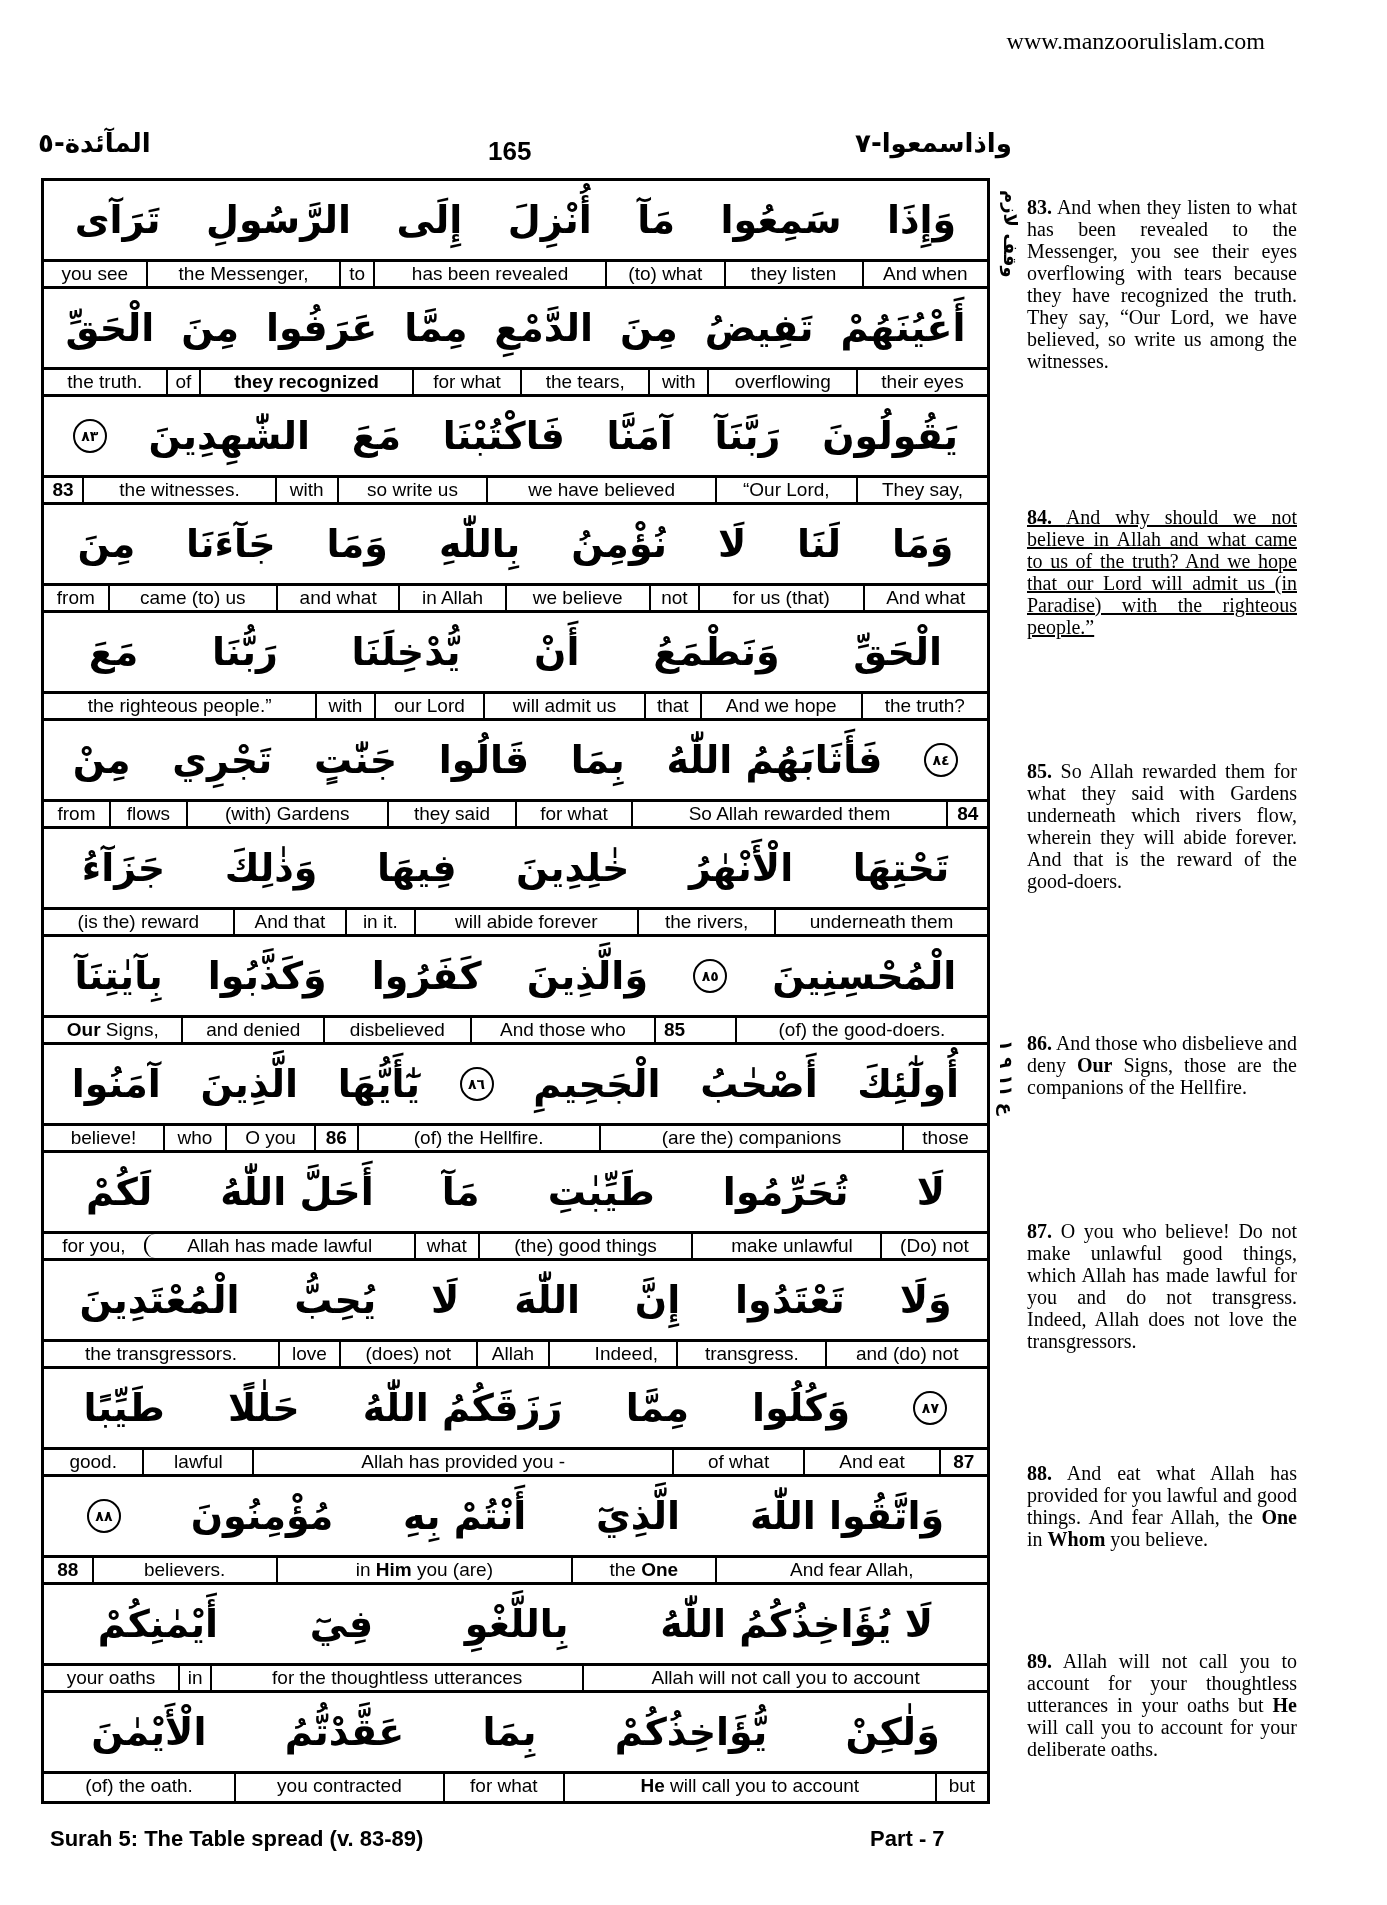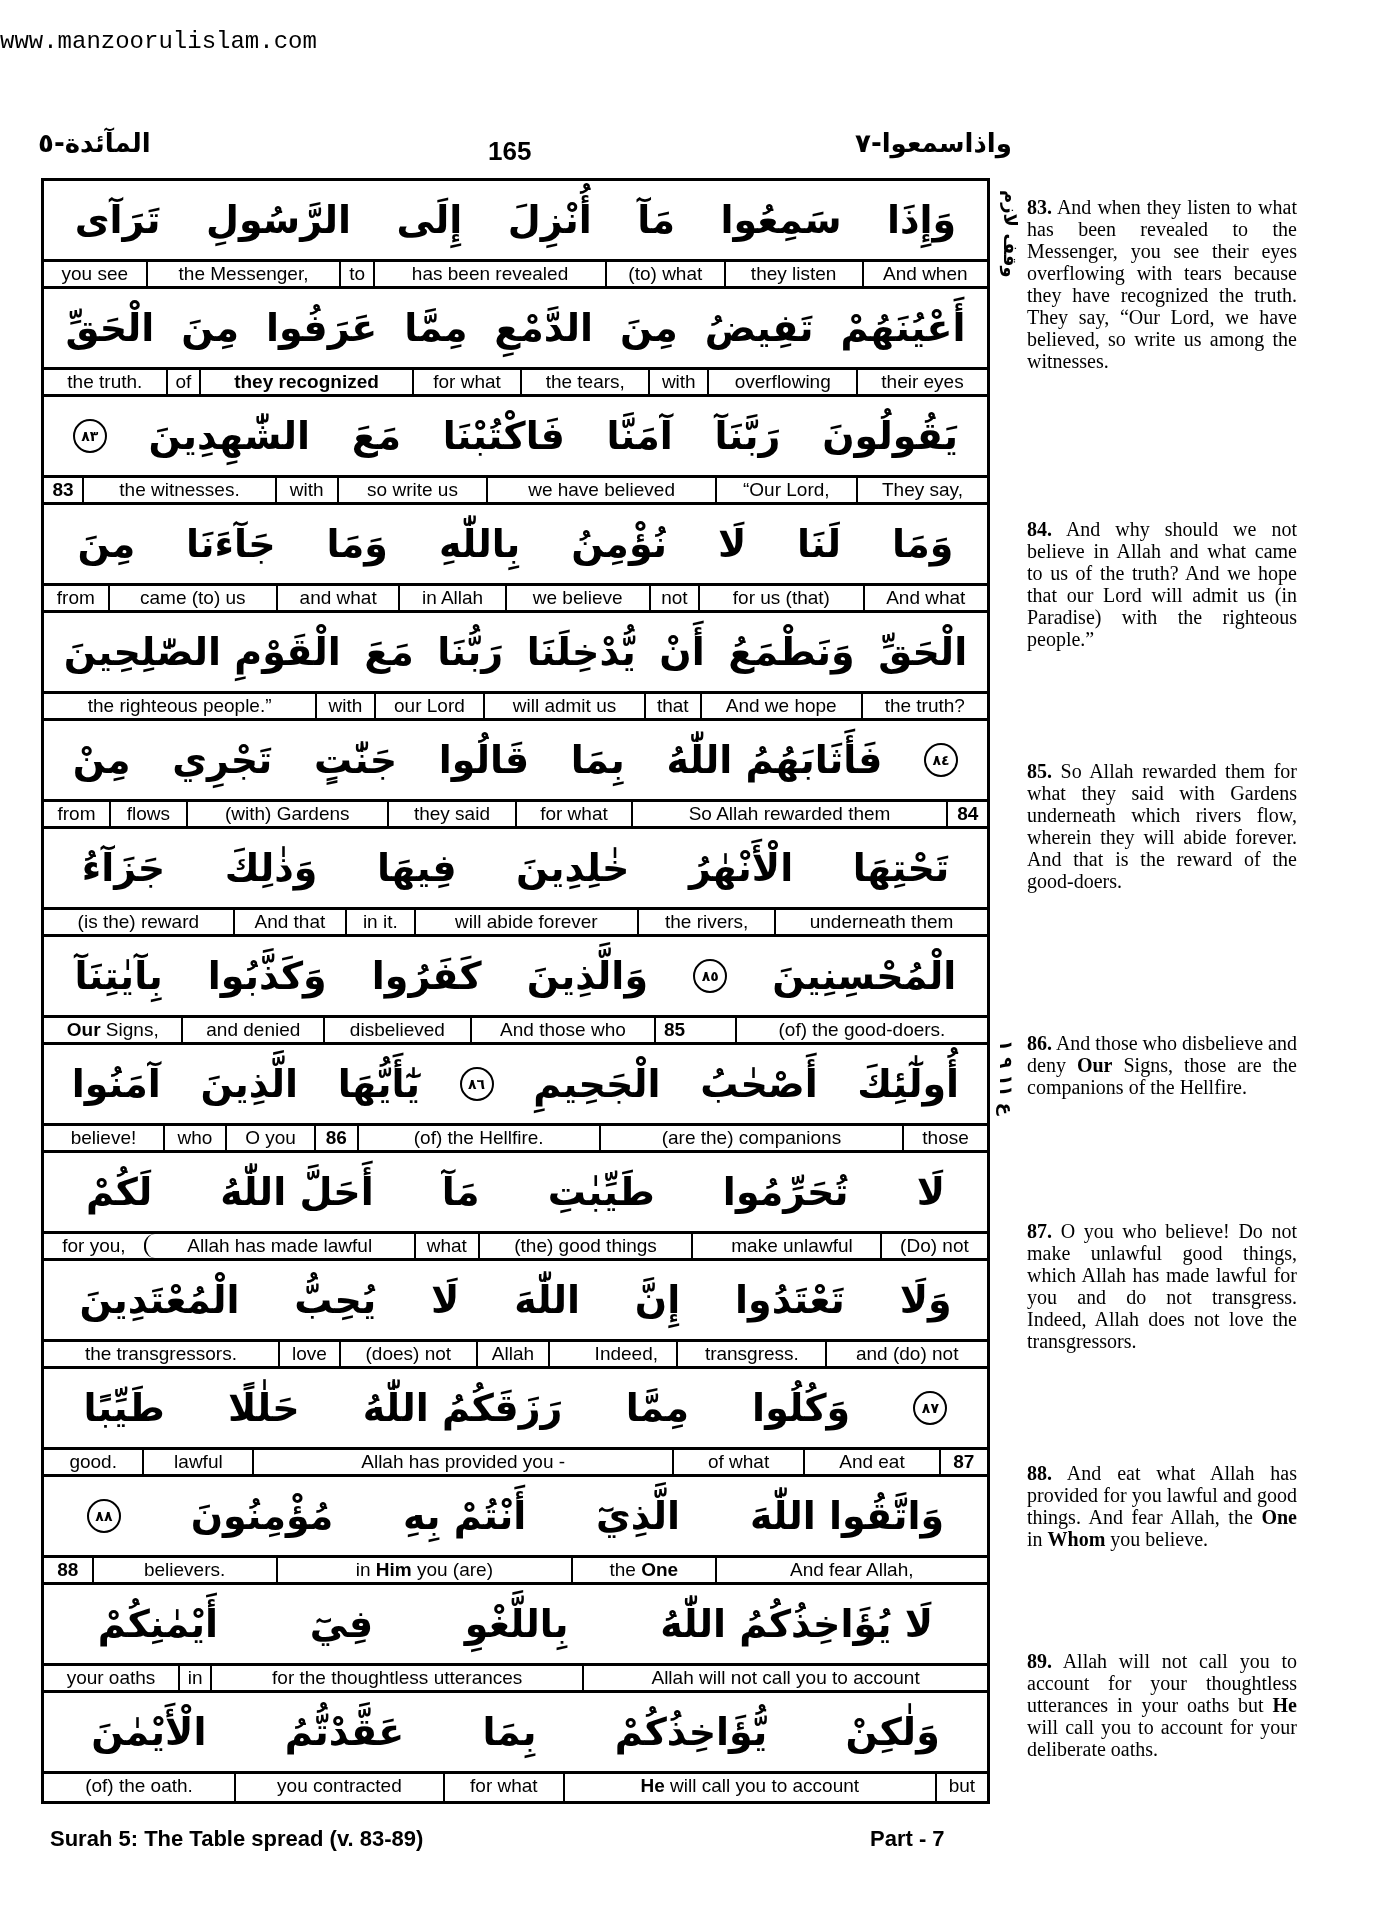--- a/index.html
+++ b/index.html
@@ -1,18 +1,18 @@
 <!DOCTYPE html>
 <html><head>
 <meta charset="utf-8">
 <style>
   html, body { margin:0; padding:0; background:#ffffff; }
   body { width:1387px; height:1905px; position:relative; overflow:hidden; color:#000; }
-  .site { position:absolute; top:28px; left:0; width:1265px; text-align:left;
-    font-family:Liberation Mono, monospace; font-size:24px; }
+  .site { position:absolute; top:28px; left:0; width:1265px; text-align:right;
+    font-family:Liberation Serif, serif; font-size:24px; }
   .hdr-left { position:absolute; top:128px; left:38px; font-family:"DejaVu Sans", sans-serif; font-size:26px; font-weight:bold; direction:rtl; }
   .hdr-num { position:absolute; top:136px; left:488px; font-family:"Liberation Sans", sans-serif; font-size:26px; font-weight:bold; }
   .hdr-right { position:absolute; top:128px; left:855px; font-family:"DejaVu Sans", sans-serif; font-size:26px; font-weight:bold; direction:rtl; }
   .grid { position:absolute; left:41px; top:178px; width:949px; border:3px solid #000; box-sizing:border-box; }
   .arow { height:81px; border-bottom:3px solid #000; display:flex; flex-direction:row-reverse;
     justify-content:space-around; align-items:center; padding:0 8px; box-sizing:border-box; }
   .aword { font-family:"DejaVu Sans", sans-serif; font-size:38px; font-weight:bold; direction:rtl; white-space:nowrap; }
   .vmark { display:inline-flex; align-items:center; justify-content:center; width:30px; height:30px; border:2px solid #000; border-radius:50%;
     font-family:"DejaVu Sans", sans-serif; font-size:14px; font-weight:bold; }
   .trow { height:27px; border-bottom:3px solid #000; display:flex; flex-direction:row-reverse; box-sizing:border-box; }
@@ -112,21 +112,20 @@
       <div class="tcell" style="flex-grow: 12;">came (to) us</div>
       <div class="tcell" style="flex-grow: 4;">from</div>
     </div>
     <div class="arow">
       <span class="aword">الْحَقِّ</span>
       <span class="aword">وَنَطْمَعُ</span>
       <span class="aword">أَنْ</span>
       <span class="aword">يُّدْخِلَنَا</span>
       <span class="aword">رَبُّنَا</span>
       <span class="aword">مَعَ</span>
-      <span class="aword">الْقَوْمِ الصّٰلِحِينَ</span>
     </div>
     <div class="trow">
       <div class="tcell" style="flex-grow: 10;">the truth?</div>
       <div class="tcell" style="flex-grow: 11;">And we hope</div>
       <div class="tcell" style="flex-grow: 4;">that</div>
       <div class="tcell" style="flex-grow: 13;">will admit us</div>
       <div class="tcell" style="flex-grow: 8;">our Lord</div>
       <div class="tcell" style="flex-grow: 4;">with</div>
       <div class="tcell" style="flex-grow: 22;">the righteous people.”</div>
     </div>
@@ -288,21 +287,21 @@
       <div class="tcell" style="flex-grow: 14;">you contracted</div>
       <div class="tcell" style="flex-grow: 14;">(of) the oath.</div>
     </div>
   </div>
 
 <div class="margin-mark" style="left:1000px;top:190px;">وقف لازم</div>
 <div class="margin-mark" style="left:996px;top:1040px;">ع ١١ ٩ ١</div>
 
 <div id="side">
     <div class="side" style="top: 196px;"><span class="vn">83.</span> <span>And when they listen to what has been revealed to the Messenger, you see their eyes overflowing with tears because they have recognized the truth. They say, “Our Lord, we have believed, so write us among the witnesses.</span></div>
-    <div class="side" style="top: 518px;"><span class="vn">84.</span> <span>And why should we not believe in Allah and what came to us of the truth? And we hope that our Lord will admit us (in Paradise) with the righteous people.”</span></div>
+    <div class="side" style="top: 506px; text-decoration: underline;"><span class="vn">84.</span> <span>And why should we not believe in Allah and what came to us of the truth? And we hope that our Lord will admit us (in Paradise) with the righteous people.”</span></div>
     <div class="side" style="top: 760px;"><span class="vn">85.</span> <span>So Allah rewarded them for what they said with Gardens underneath which rivers flow, wherein they will abide forever. And that is the reward of the good-doers.</span></div>
     <div class="side" style="top: 1032px;"><span class="vn">86.</span> <span>And those who disbelieve and deny <b>Our</b> Signs, those are the companions of the Hellfire.</span></div>
     <div class="side" style="top: 1220px;"><span class="vn">87.</span> <span>O you who believe! Do not make unlawful good things, which Allah has made lawful for you and do not transgress. Indeed, Allah does not love the transgressors.</span></div>
     <div class="side" style="top: 1462px;"><span class="vn">88.</span> <span>And eat what Allah has provided for you lawful and good things. And fear Allah, the <b>One</b> in <b>Whom</b> you believe.</span></div>
     <div class="side" style="top: 1650px;"><span class="vn">89.</span> <span>Allah will not call you to account for your thoughtless utterances in your oaths but <b>He</b> will call you to account for your deliberate oaths.</span></div>
   </div>
 
 <div class="footer-left">Surah 5: The Table spread (v. 83-89)</div>
 <div class="footer-right">Part - 7</div>
 

